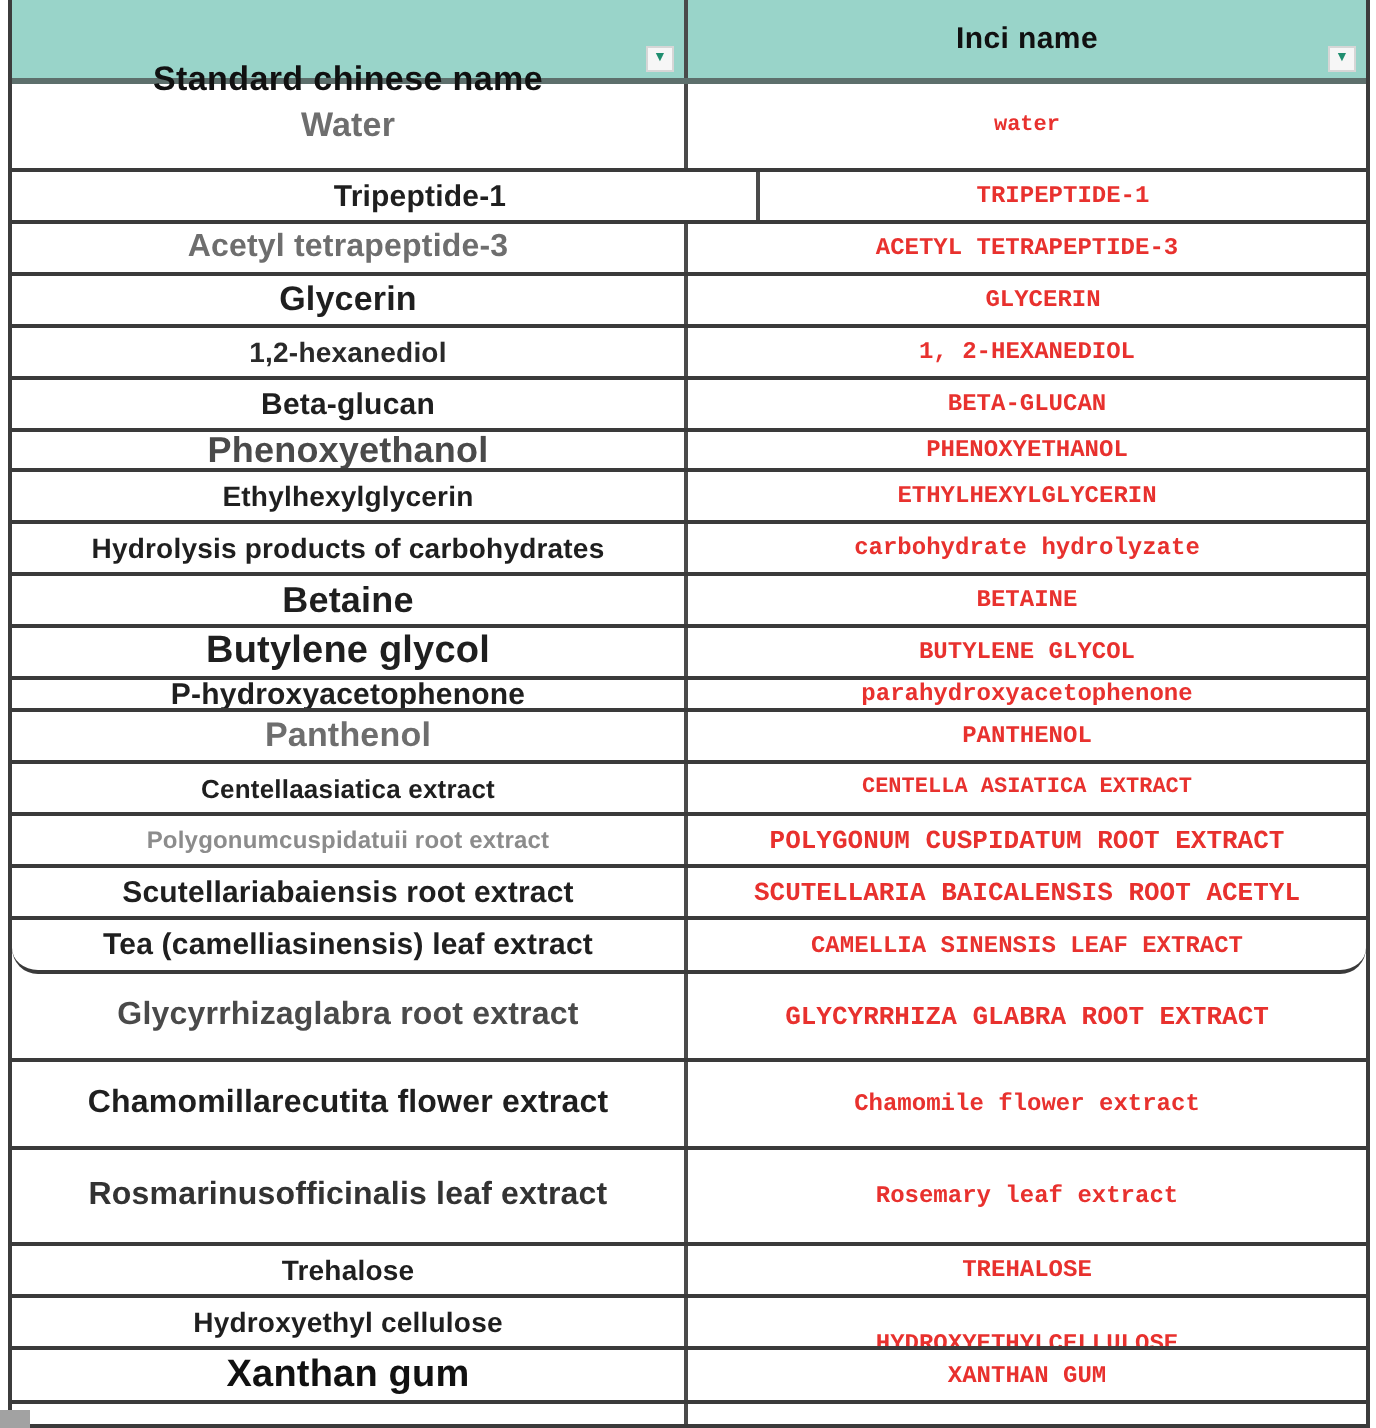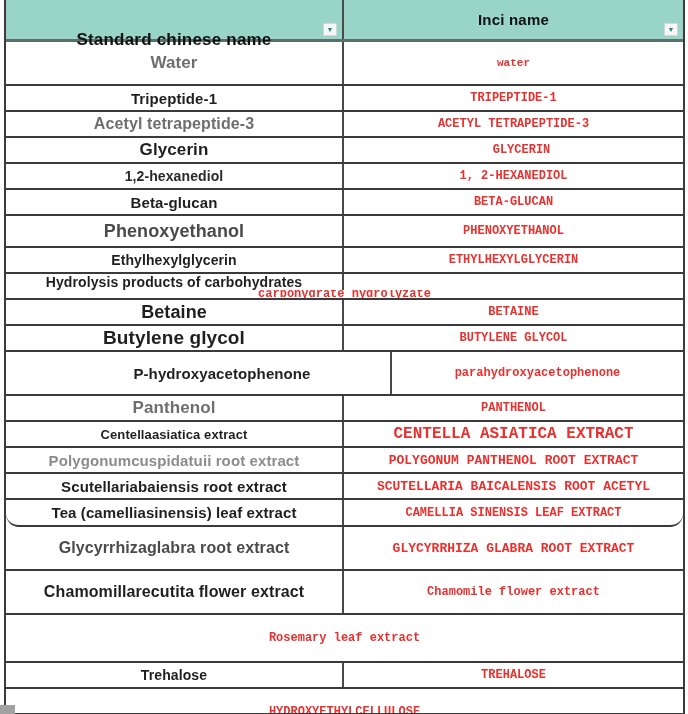--- a/index.html
+++ b/index.html
@@ -123,21 +123,21 @@
 
     <div>
         <div class="tr" style="height: 44px;">
     <div class="td name-cell">
       <span class="name-text" style="color: rgb(110, 110, 110); font-size: 17px;">Water</span>
     </div>
     <div class="td inci-cell">
       <span class="inci-text" style="font-size: 11px;">water</span>
     </div>
   </div>
-        <div class="tr" style="height: 26px;">
+        <div class="tr" style="height: 26px; padding-left: 36px;">
     <div class="td name-cell">
       <span class="name-text" style="color: rgb(31, 31, 31); font-size: 15px;">Tripeptide-1</span>
     </div>
     <div class="td inci-cell">
       <span class="inci-text" style="font-size: 12px;">TRIPEPTIDE-1</span>
     </div>
   </div>
         <div class="tr" style="height: 26px;">
     <div class="td name-cell">
       <span class="name-text" style="color: rgb(110, 110, 110); font-size: 16px;">Acetyl tetrapeptide-3</span>
@@ -163,37 +163,37 @@
     </div>
   </div>
         <div class="tr" style="height: 26px;">
     <div class="td name-cell">
       <span class="name-text" style="color: rgb(31, 31, 31); font-size: 15px;">Beta-glucan</span>
     </div>
     <div class="td inci-cell">
       <span class="inci-text" style="font-size: 12px;">BETA-GLUCAN</span>
     </div>
   </div>
-        <div class="tr" style="height: 32px;">
+        <div class="tr" style="height: 20px;">
     <div class="td name-cell">
       <span class="name-text" style="color: rgb(74, 74, 74); font-size: 18px;">Phenoxyethanol</span>
     </div>
     <div class="td inci-cell">
       <span class="inci-text" style="font-size: 12px;">PHENOXYETHANOL</span>
     </div>
   </div>
         <div class="tr" style="height: 26px;">
     <div class="td name-cell">
       <span class="name-text" style="color: rgb(31, 31, 31); font-size: 14px;">Ethylhexylglycerin</span>
     </div>
     <div class="td inci-cell">
       <span class="inci-text" style="font-size: 12px;">ETHYLHEXYLGLYCERIN</span>
     </div>
   </div>
-        <div class="tr" style="height: 26px; flex-direction: column;">
+        <div class="tr" style="height: 26px;">
     <div class="td name-cell">
       <span class="name-text" style="color: rgb(31, 31, 31); font-size: 14px;">Hydrolysis products of carbohydrates</span>
     </div>
     <div class="td inci-cell">
       <span class="inci-text" style="font-size: 12px;">carbohydrate hydrolyzate</span>
     </div>
   </div>
         <div class="tr" style="height: 26px;">
     <div class="td name-cell">
       <span class="name-text" style="color: rgb(31, 31, 31); font-size: 18px;">Betaine</span>
@@ -203,50 +203,50 @@
     </div>
   </div>
         <div class="tr" style="height: 26px;">
     <div class="td name-cell">
       <span class="name-text" style="color: rgb(31, 31, 31); font-size: 19px;">Butylene glycol</span>
     </div>
     <div class="td inci-cell">
       <span class="inci-text" style="font-size: 12px;">BUTYLENE GLYCOL</span>
     </div>
   </div>
-        <div class="tr" style="height: 44px; padding-left: 48px;">
+        <div class="tr" style="height: 16px;">
     <div class="td name-cell">
       <span class="name-text" style="color: rgb(31, 31, 31); font-size: 15px;">P-hydroxyacetophenone</span>
     </div>
     <div class="td inci-cell">
       <span class="inci-text" style="font-size: 12px;">parahydroxyacetophenone</span>
     </div>
   </div>
         <div class="tr" style="height: 26px;">
     <div class="td name-cell">
       <span class="name-text" style="color: rgb(110, 110, 110); font-size: 17px;">Panthenol</span>
     </div>
     <div class="td inci-cell">
       <span class="inci-text" style="font-size: 12px;">PANTHENOL</span>
     </div>
   </div>
         <div class="tr" style="height: 26px;">
     <div class="td name-cell">
       <span class="name-text" style="color: rgb(31, 31, 31); font-size: 13px;">Centellaasiatica extract</span>
     </div>
     <div class="td inci-cell">
-      <span class="inci-text" style="font-size: 16px;">CENTELLA ASIATICA EXTRACT</span>
-    </div>
-  </div>
-        <div class="tr" style="height: 26px;">
-    <div class="td name-cell">
-      <span class="name-text" style="color: rgb(140, 140, 140); font-size: 15px;">Polygonumcuspidatuii root extract</span>
-    </div>
-    <div class="td inci-cell">
-      <span class="inci-text" style="font-size: 13px;">POLYGONUM PANTHENOL ROOT EXTRACT</span>
+      <span class="inci-text" style="font-size: 11px;">CENTELLA ASIATICA EXTRACT</span>
+    </div>
+  </div>
+        <div class="tr" style="height: 26px;">
+    <div class="td name-cell">
+      <span class="name-text" style="color: rgb(140, 140, 140); font-size: 12px;">Polygonumcuspidatuii root extract</span>
+    </div>
+    <div class="td inci-cell">
+      <span class="inci-text" style="font-size: 13px;">POLYGONUM CUSPIDATUM ROOT EXTRACT</span>
     </div>
   </div>
         <div class="tr" style="height: 26px;">
     <div class="td name-cell">
       <span class="name-text" style="color: rgb(31, 31, 31); font-size: 15px;">Scutellariabaiensis root extract</span>
     </div>
     <div class="td inci-cell">
       <span class="inci-text" style="font-size: 13px;">SCUTELLARIA BAICALENSIS ROOT ACETYL</span>
     </div>
   </div>
@@ -268,33 +268,39 @@
   </div>
         <div class="tr" style="height: 44px;">
     <div class="td name-cell">
       <span class="name-text" style="color: rgb(31, 31, 31); font-size: 16px;">Chamomillarecutita flower extract</span>
     </div>
     <div class="td inci-cell">
       <span class="inci-text" style="font-size: 12px;">Chamomile flower extract</span>
     </div>
   </div>
         <div class="tr" style="height: 48px;">
+    <div class="td name-cell">
+      <span class="name-text" style="color: rgb(51, 51, 51); font-size: 16px;">Rosmarinusofficinalis leaf extract</span>
+    </div>
     <div class="td inci-cell">
       <span class="inci-text" style="font-size: 12px;">Rosemary leaf extract</span>
     </div>
   </div>
         <div class="tr" style="height: 26px;">
     <div class="td name-cell">
       <span class="name-text" style="color: rgb(31, 31, 31); font-size: 14px;">Trehalose</span>
     </div>
     <div class="td inci-cell">
       <span class="inci-text" style="font-size: 12px;">TREHALOSE</span>
     </div>
   </div>
         <div class="tr" style="height: 26px;">
+    <div class="td name-cell">
+      <span class="name-text" style="color: rgb(31, 31, 31); font-size: 14px;">Hydroxyethyl cellulose</span>
+    </div>
     <div class="td inci-cell">
       <span class="inci-text" style="font-size: 12px; margin-top: 22px;">HYDROXYETHYLCELLULOSE</span>
     </div>
   </div>
         <div class="tr" style="height: 27px; text-align: right;">
     <div class="td name-cell">
       <span class="name-text" style="color: rgb(17, 17, 17); font-size: 19px;">Xanthan gum</span>
     </div>
     <div class="td inci-cell">
       <span class="inci-text" style="font-size: 12px;">XANTHAN GUM</span>

